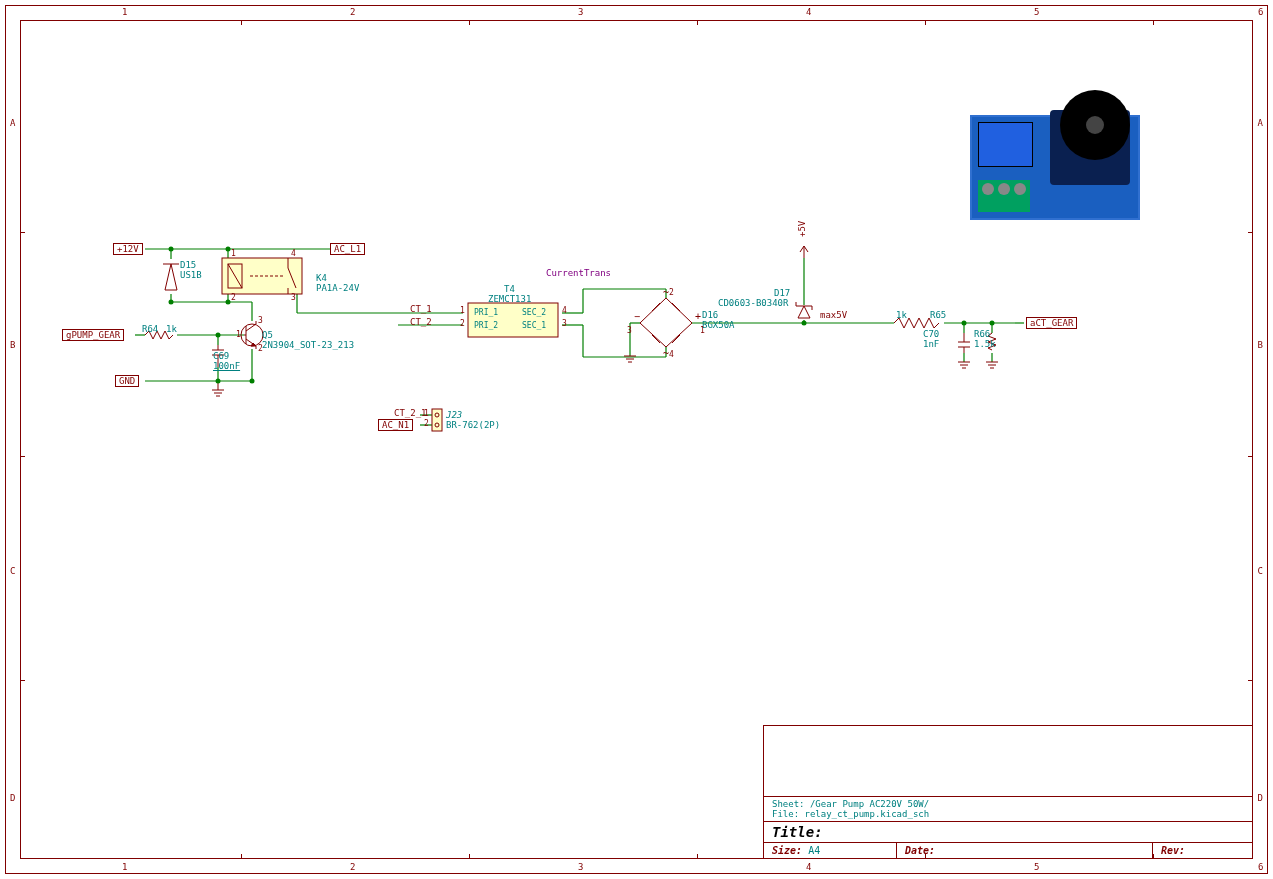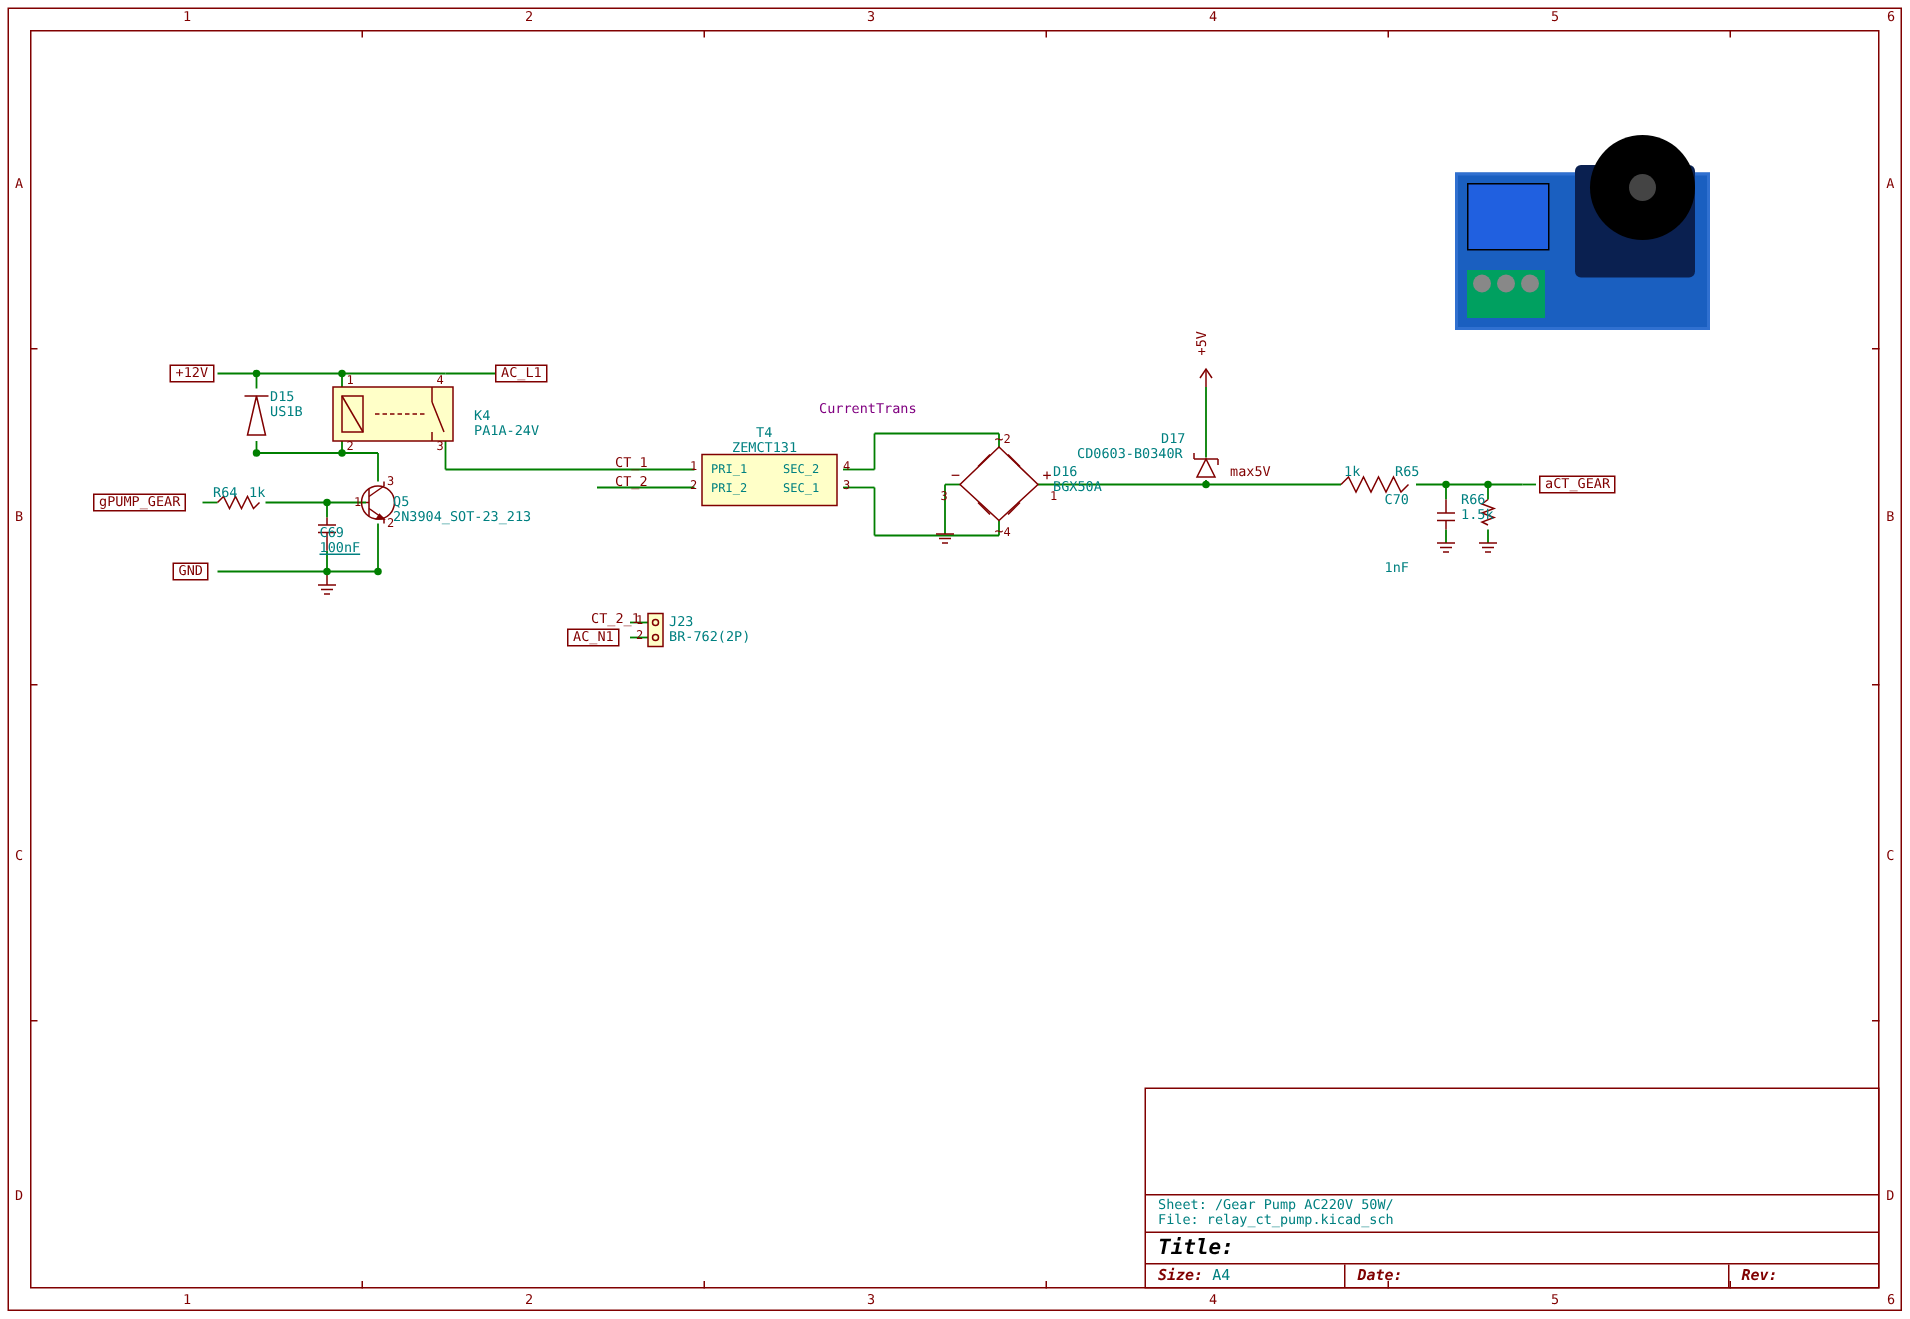--- a/index.html
+++ b/index.html
@@ -385,26 +385,26 @@
 <div class="ref" style="left:702px; top:310px;">D16</div>
 <div class="val" style="left:702px; top:320px;">BGX50A</div>
 
 <div class="ref" style="left:774px; top:288px;">D17</div>
 <div class="val" style="left:718px; top:298px;">CD0603-B0340R</div>
 
 <div class="val" style="left:896px; top:310px;">1k</div>
 <div class="ref" style="left:930px; top:310px;">R65</div>
 
 <div class="ref" style="left:923px; top:329px;">C70</div>
-<div class="val" style="left:923px; top:339px;margin-top:35px;">1nF</div>
+<div class="val" style="left:923px; top:339px;">1nF</div>
 
 <div class="ref" style="left:974px; top:329px;">R66</div>
 <div class="val" style="left:974px; top:339px;">1.5k</div>
 
-<div class="ref" style="left:446px; top:410px;">J23</div>
+<div class="ref" style="left:446px; top:410px;font-style:italic;">J23</div>
 <div class="val" style="left:446px; top:420px;">BR-762(2P)</div>
 <div class="pin-num" style="left:424px; top:409px;">1</div>
 <div class="pin-num" style="left:424px; top:419px;">2</div>
 
 <div class="pin-num" style="left:231px; top:249px;">1</div>
 <div class="pin-num" style="left:231px; top:293px;">2</div>
 <div class="pin-num" style="left:291px; top:293px;">3</div>
 <div class="pin-num" style="left:291px; top:249px;">4</div>
 
 <div class="pin-num" style="left:236px; top:330px;">1</div>

